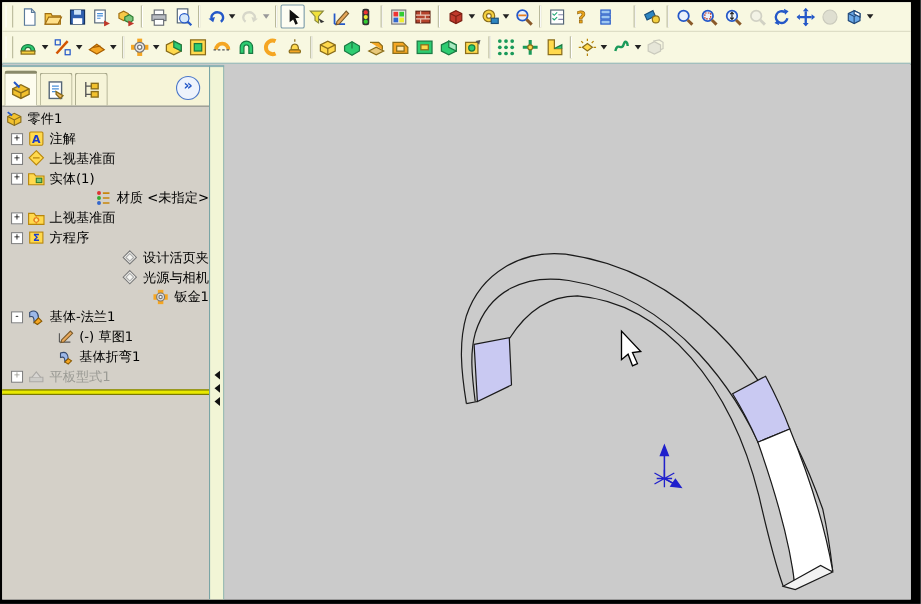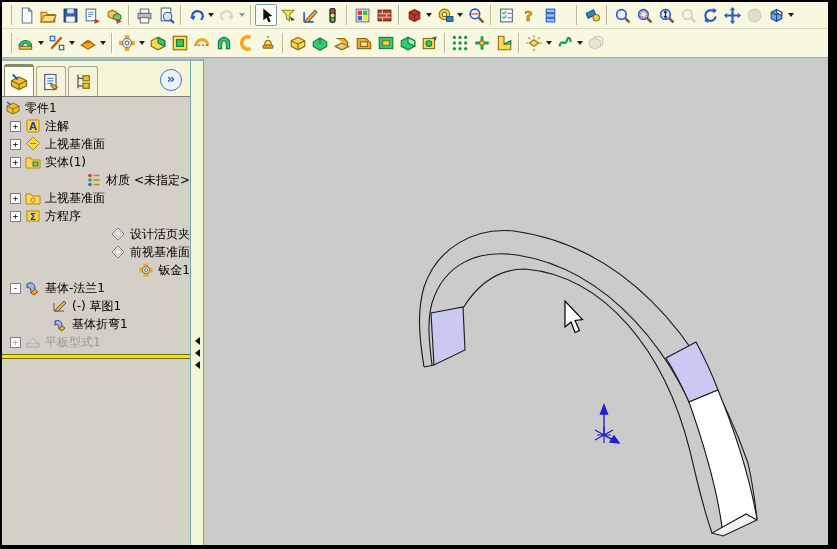--- a/index.html
+++ b/index.html
@@ -547,21 +547,21 @@
             </span>
           <span class="tlabel">设计活页夹</span>
         </div>
         <div class="trow ind1b">
           <span class="ticon">
               <svg width="16" height="16" viewBox="0 0 16 16">
                 <path d="M8 2l6 6-6 6-6-6Z" fill="#f4f4f0" stroke="#7a7a7a"></path>
                 <path d="M8 4.5L11.5 8 8 11.5 4.5 8Z" fill="none" stroke="#aaa"></path>
               </svg>
             </span>
-          <span class="tlabel">前视基准面</span>
+          <span class="tlabel">光源与相机</span>
         </div>
         <div class="trow ind1b">
           <span class="ticon">
               <svg width="16" height="16" viewBox="0 0 16 16">
                 <rect x="5.5" y="1.5" width="5" height="4" fill="#f5a623"></rect>
                 <rect x="5.5" y="10.5" width="5" height="4" fill="#f5a623"></rect>
                 <rect x="1.5" y="5.5" width="4" height="5" fill="#f5a623"></rect>
                 <rect x="10.5" y="5.5" width="4" height="5" fill="#f5a623"></rect>
                 <circle cx="8" cy="8" r="3.6" fill="#ddd" stroke="#777"></circle>
                 <circle cx="8" cy="8" r="1.5" fill="#fff" stroke="#777"></circle>

